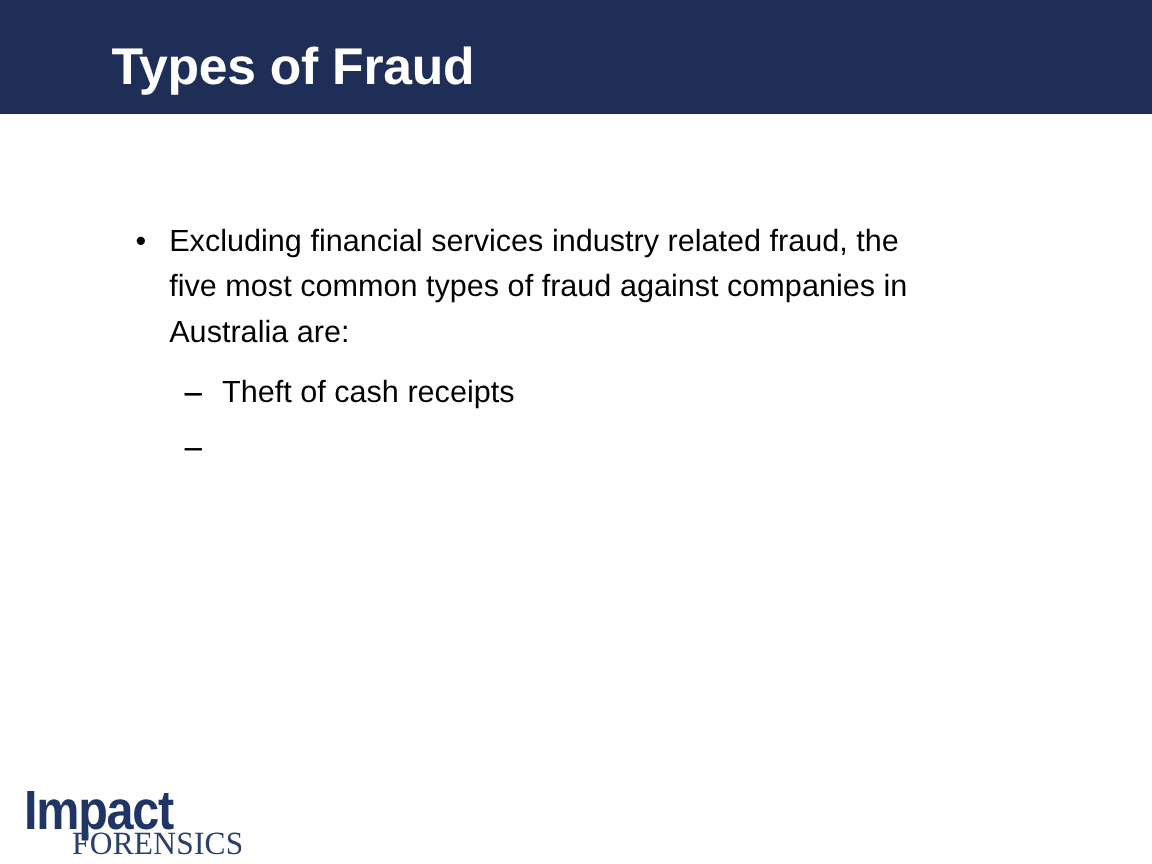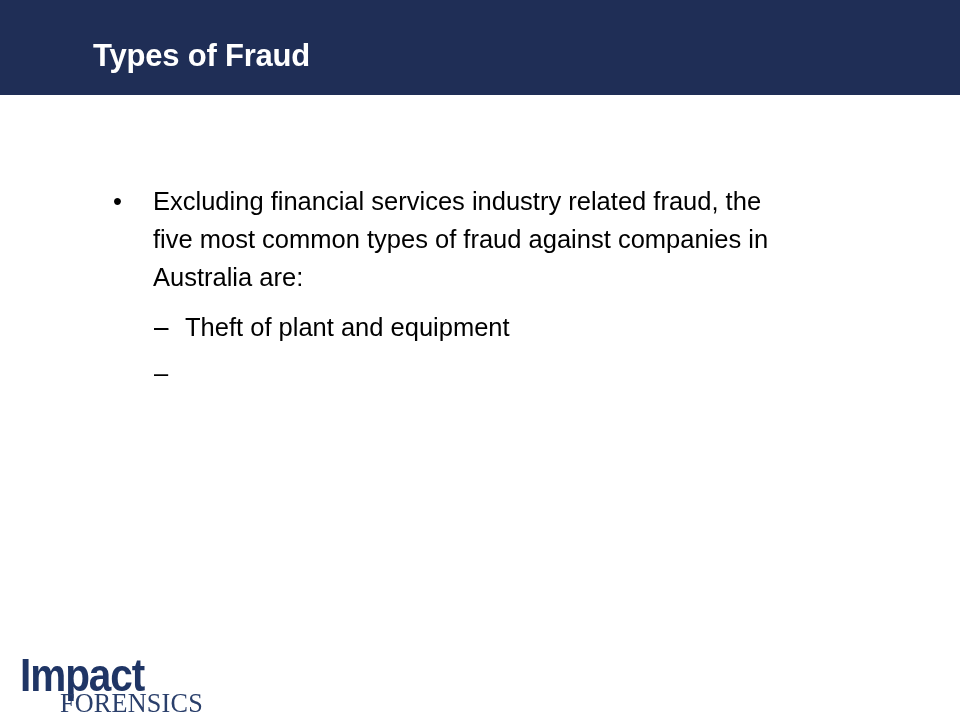--- a/index.html
+++ b/index.html
@@ -31,21 +31,21 @@
     top: 0;
     width: 960px;
     height: 95px;
     background: #1F2E56;
   }
   .title-text {
     position: absolute;
     left: 93px;
     top: 30px;
     font-family: "Liberation Sans", sans-serif;
-    font-size: 31px;
+    font-size: 43px;
     font-weight: bold;
     color: #ffffff;
     letter-spacing: -0.2px;
     line-height: 52px;
     white-space: nowrap;
   }
 
   
   .content {
     position: absolute;
@@ -67,21 +67,20 @@
   .bullet-l1 .marker {
     position: absolute;
     left: 113px;
     top: 0;
     font-size: 25.5px;
     line-height: 38px;
     color: #000000;
   }
   .bullet-l1 .btext {
     display: block;
-    margin-left: 12px;
   }
 
   .sublist {
     margin: 0;
     padding: 0;
     list-style: none;
   }
   .bullet-l2 {
     position: relative;
     padding-left: 185px;
@@ -154,24 +153,24 @@
 
     <ul class="sublist">
       <li class="bullet-l2">
         <span class="marker">–</span>
       </li>
       <li class="bullet-l2">
         <span class="marker">–</span>
       </li>
       <li class="bullet-l2">
         <span class="marker">–</span>
+        <span>Theft of cash receipts</span>
       </li>
       <li class="bullet-l2">
         <span class="marker">–</span>
-        <span>Theft of plant and equipment</span>
       </li>
       <li class="bullet-l2">
         <span class="marker">–</span>
       </li>
     </ul>
 
   </div>
 
   <div class="logo">
     <div class="logo-impact">Impact</div>

